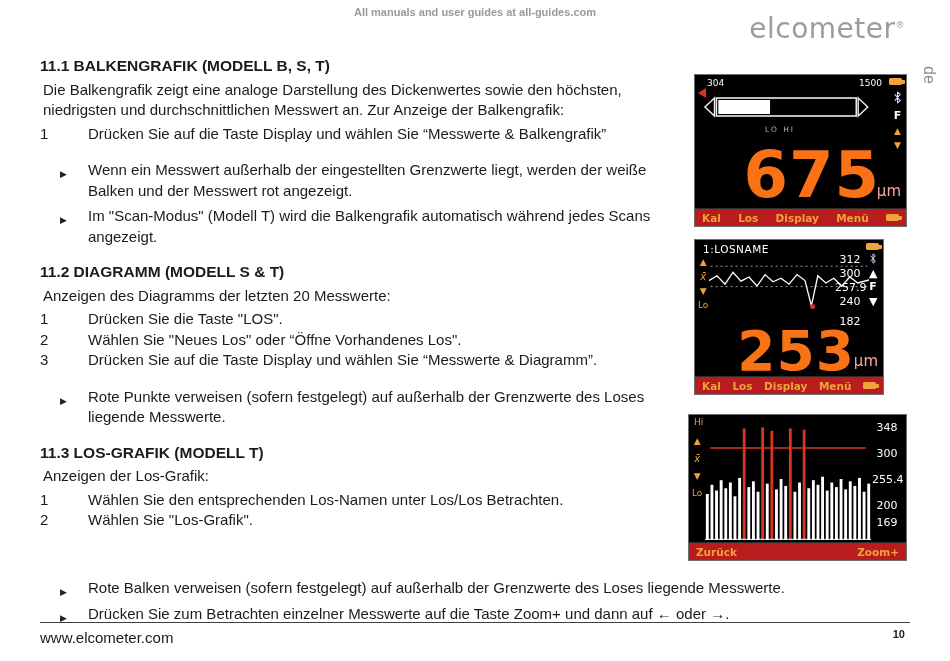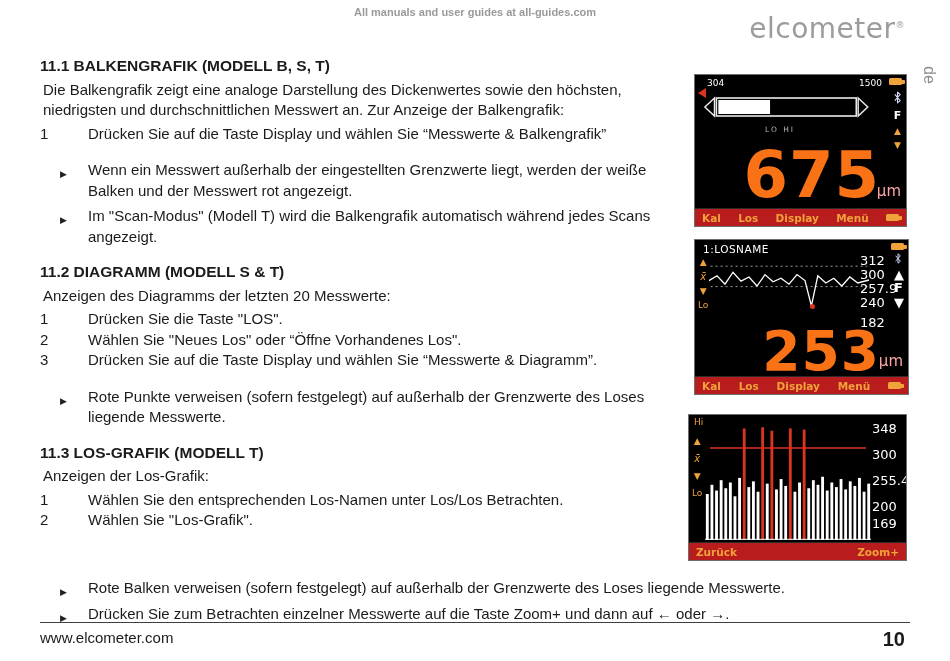--- a/index.html
+++ b/index.html
@@ -21,26 +21,26 @@
   .notes{margin-top:16px;}
   .note{display:flex;padding-left:20px;margin-bottom:5px;}
   .note .b{width:28px;flex:none;font-size:9px;padding-top:4px;color:#222;}
   .note .ntext{flex:1;}
 
   .bottom-notes{position:absolute;left:40px;top:578px;width:876px;font-size:15px;line-height:20.5px;}
   .bottom-notes .note{margin-bottom:1px;}
 
   .footer-line{position:absolute;left:40px;width:870px;top:622px;border-top:1.5px solid #3f3f3f;}
   .footer-url{position:absolute;left:40px;top:629px;font-size:15px;}
-  .footer-page{position:absolute;right:45px;top:628px;font-size:20px;font-weight:bold;}
+  .footer-page{position:absolute;right:45px;top:628px;font-size:11px;font-weight:bold;}
 
   
   .screen{position:absolute;background:#000;border:1px solid #6e6e6e;color:#fff;font-family:"DejaVu Sans",sans-serif;overflow:hidden;box-sizing:border-box;}
   #screen1{left:694px;top:74px;width:213px;height:153px;}
-  #screen2{left:694px;top:239px;width:215px;height:156px;}
+  #screen2{left:694px;top:239px;width:190px;height:156px;}
   #screen3{left:688px;top:414px;width:219px;height:147px;}
 
   .sk{position:absolute;left:0;right:0;bottom:0;height:17px;display:flex;align-items:center;justify-content:space-between;padding:0 7px;color:#f0a23b;font-size:10.5px;font-weight:bold;background:#b91c1c;border-top:1px solid #2c2c2c;}
 
   .batt{width:13px;height:7px;background:#f0a23b;border-radius:1.5px;position:relative;flex:none;}
   .batt::after{content:"";position:absolute;right:-2.5px;top:1.5px;width:2.5px;height:4px;background:#f0a23b;border-radius:0 1px 1px 0;}
   .batt.tr{position:absolute;top:3px;right:4px;}
 
   .reading{position:absolute;font-weight:bold;color:#f97316;line-height:.95;letter-spacing:1px;}
   .r1{right:26px;bottom:20px;font-size:64px;}
@@ -56,21 +56,21 @@
   .lohi{position:absolute;left:70px;top:50px;font-size:7.5px;color:#b5b5b5;letter-spacing:2px;}
   .icol{position:absolute;right:4px;top:16px;display:flex;flex-direction:column;align-items:center;gap:5px;}
   .icol .probe{font-size:11px;font-weight:bold;color:#fff;}
   .oar{color:#f0a23b;font-size:9px;line-height:1;}
 
   .s2-title{position:absolute;left:8px;top:3px;font-size:10.5px;letter-spacing:.5px;}
   .lcol{position:absolute;left:3px;top:18px;display:flex;flex-direction:column;align-items:center;gap:5px;}
   .lcol .xbar{font-size:10px;color:#f0a23b;font-style:italic;line-height:1;}
   .lcol .lolab{font-size:9px;color:#f0a23b;line-height:1;}
   #trend-svg{position:absolute;left:14px;top:13px;width:160px;height:60px;}
-  .rv{position:absolute;font-size:13px;color:#fff;text-align:left;width:30px;}
+  .rv{position:absolute;font-size:11px;color:#fff;text-align:center;width:30px;}
   .dot{position:absolute;width:5px;height:5px;border-radius:50%;background:#d93420;}
 
   .s3-hi{position:absolute;left:5px;top:2px;font-size:9px;color:#f0a23b;}
   #batch-svg{position:absolute;left:16px;top:10px;width:166px;height:115px;}
   .lcol3{position:absolute;left:3px;top:22px;display:flex;flex-direction:column;align-items:center;gap:8px;}
 
   .bt-icon{display:block;}
 </style>
 </head>
 <body>

